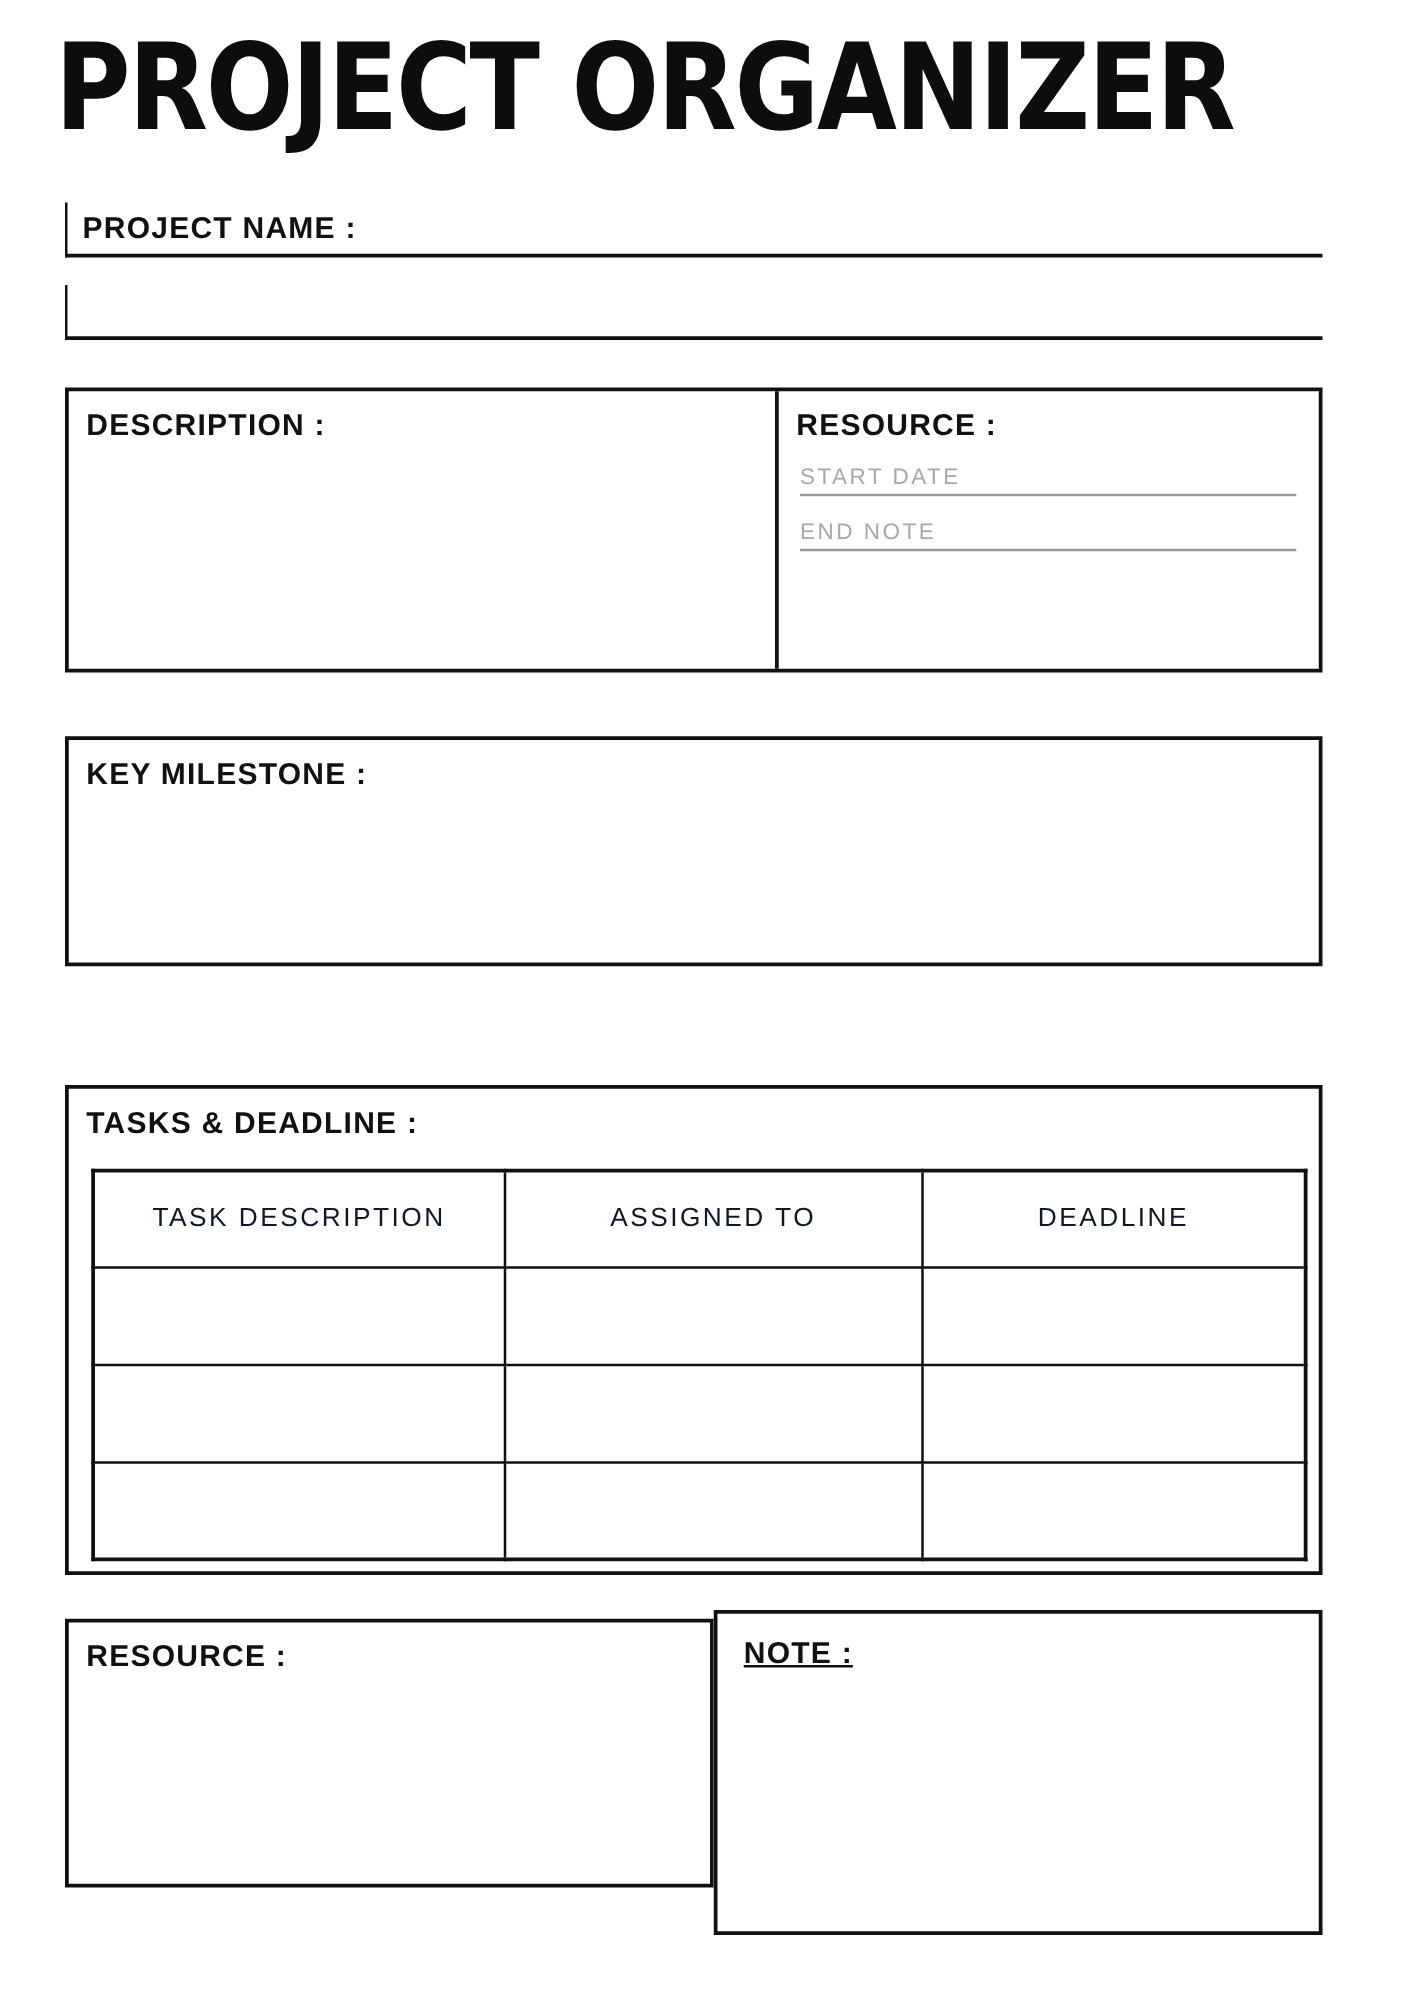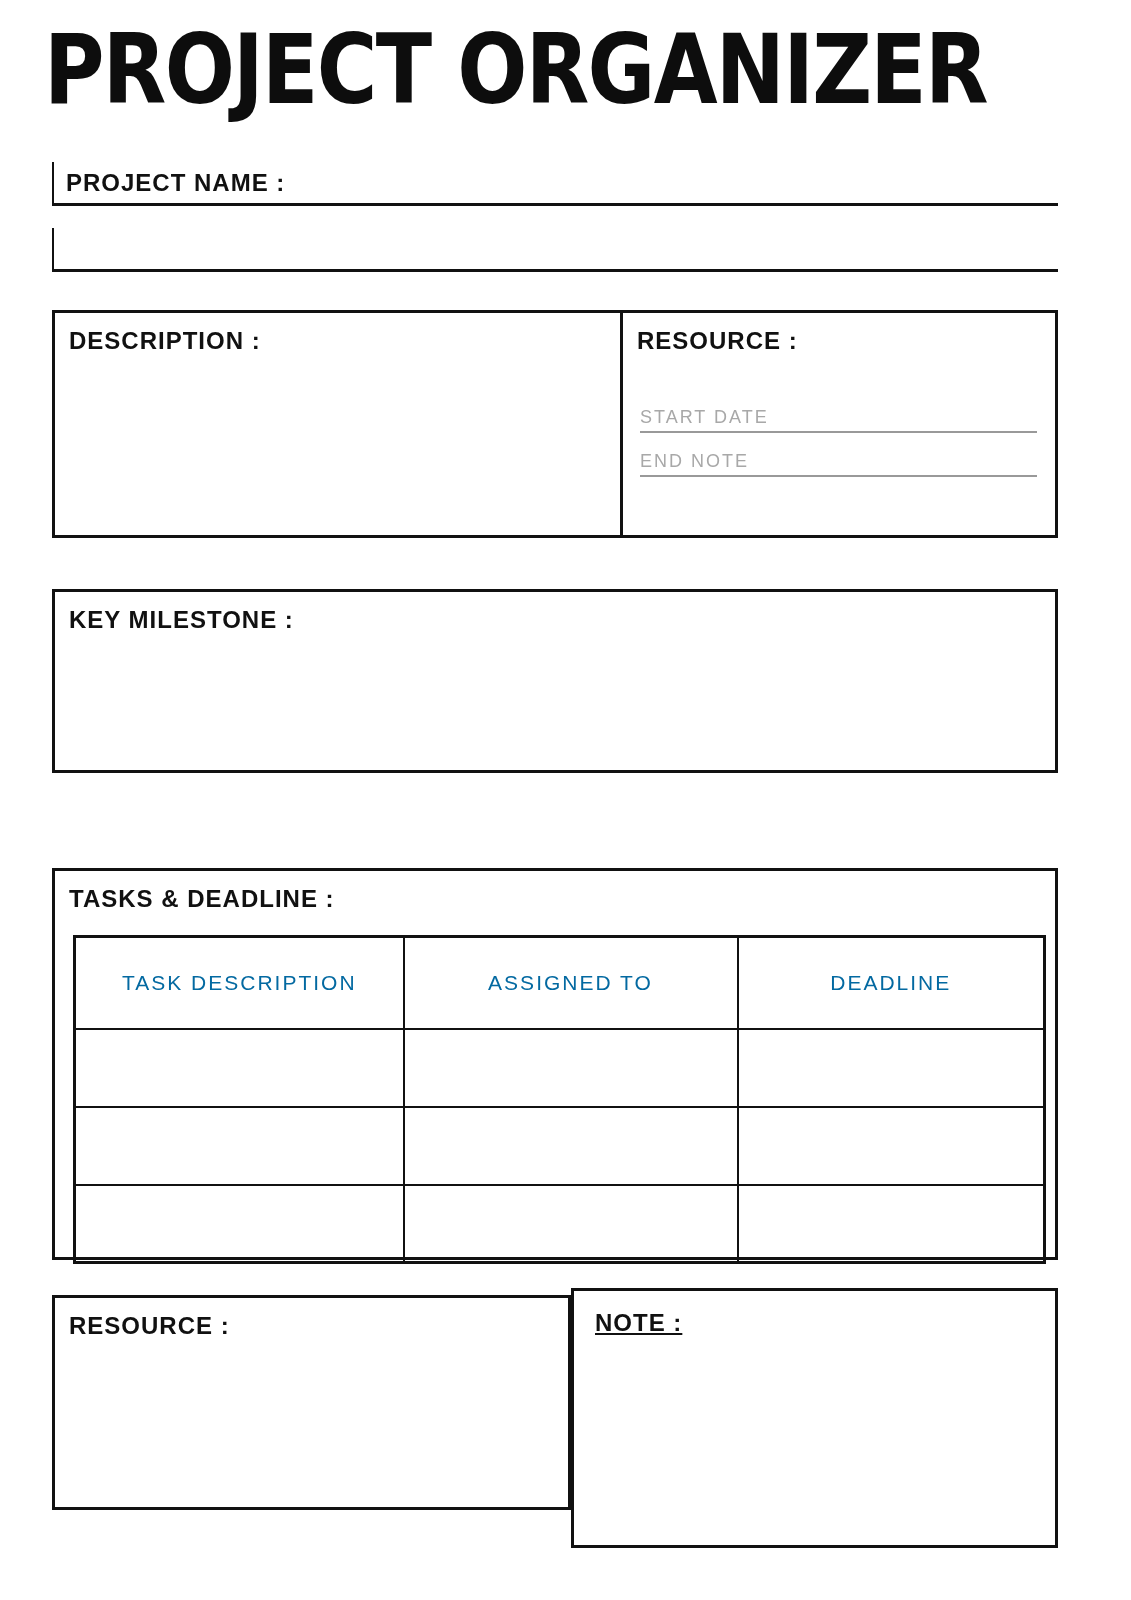--- a/index.html
+++ b/index.html
@@ -39,43 +39,43 @@
   .sec-label {
     font-size:24px; font-weight:bold; letter-spacing:1px;
     padding:14px 0 0 14px; white-space:nowrap;
   }
 
   
   #box-objectives { left:52px; top:310px; width:1006px; height:228px; display:flex; }
   .obj-col { width:565px; height:100%; position:relative; }
   .tl-col  { flex:1; height:100%; border-left:3px solid #111; position:relative; }
   .fill-area { position:absolute; left:0; right:0; top:46px; bottom:0; }
-  .date-group { position:absolute; left:17px; right:18px;margin-top:36px; }
+  .date-group { position:absolute; left:17px; right:18px; }
   .date-group .date-label {
     font-size:18px; letter-spacing:2px; color:#a8a8a8;
     line-height:21px; margin-bottom:3px;
   }
   .date-group .date-line { height:0; border-bottom:2px solid #999999; }
   #date-start { top:58px; }
   #date-end   { top:102px; }
 
   
   #box-milestone { left:52px; top:589px; width:1006px; height:184px; }
 
   
   #box-tasks { left:52px; top:868px; width:1006px; height:392px; }
   .task-table {
     position:absolute; left:18px; top:64px; width:970px; height:306px;
     border-collapse:collapse; table-layout:fixed;
   }
   .task-table th, .task-table td { border:2px solid #111; }
   .task-table { border:3px solid #111; }
   .task-table th {
-    height:92px; font-size:21px; font-weight:normal;
-    letter-spacing:2px; color:#0369a1; text-align:center; vertical-align:middle;
+    height:77px; font-size:21px; font-weight:normal;
+    letter-spacing:2px; color:#0f172a; text-align:center; vertical-align:middle;
   }
   .task-table td { height:78px; }
   .col-task     { width:329px; }
   .col-assigned { width:334px; }
   .col-deadline { width:307px; }
 
   
   #box-resource { left:52px;  top:1295px; width:519px; height:215px; }
   #box-note     { left:571px; top:1288px; width:487px; height:260px; }
   #box-note .sec-label { padding:18px 0 0 21px;text-decoration:underline; }

